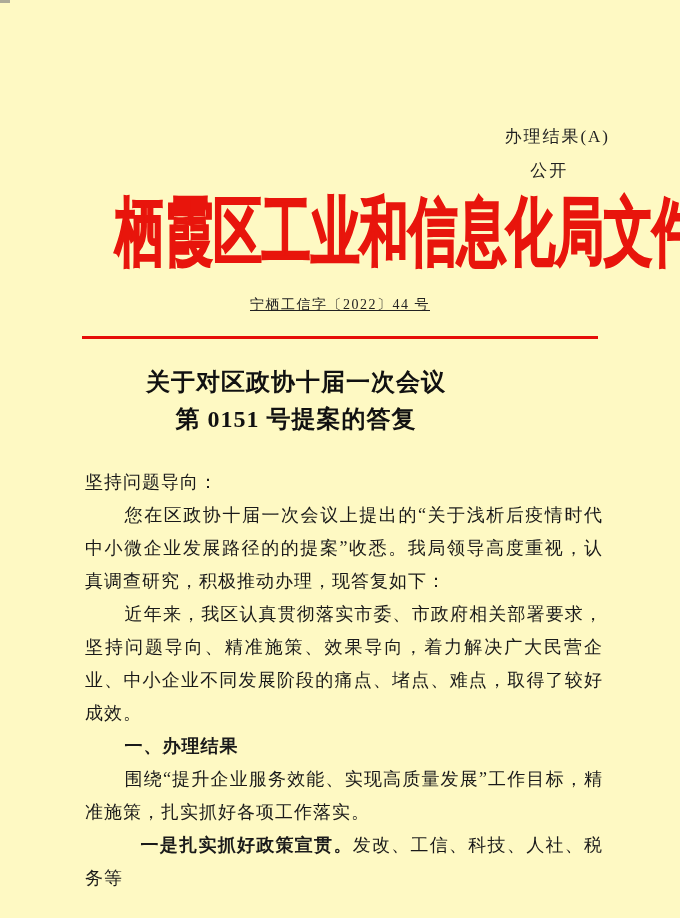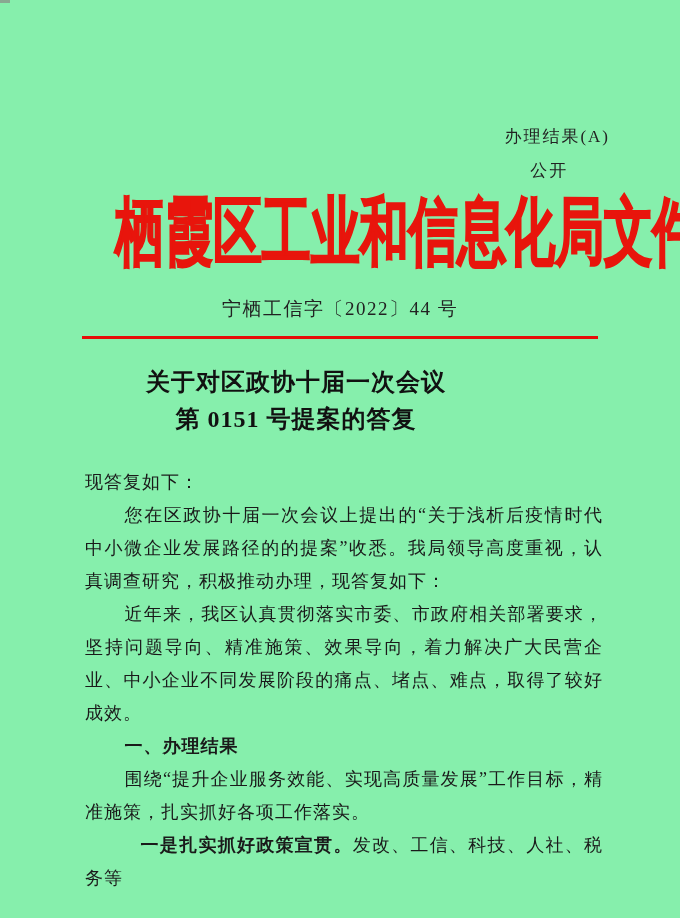--- a/index.html
+++ b/index.html
@@ -6,21 +6,21 @@
     margin: 0;
     padding: 0;
     background: #e9e9e9;
     font-family: "Liberation Serif", "DejaVu Serif", serif;
   }
   .page {
     position: relative;
     width: 680px;
     height: 918px;
     margin: 0 auto;
-    background: #86efac;
+    background: #fef9c3;
     overflow: hidden;
     color: #1e1e1e;
   }
   .scan-speck {
     position: absolute;
     top: 0;
     left: 0;
     width: 10px;
     height: 3px;
     background: #8a8a86;
@@ -57,23 +57,24 @@
     transform: scaleX(0.66);
     transform-origin: 50% 50%;
     letter-spacing: 0;
   }
   .doc-number {
     position: absolute;
     top: 296px;
     left: 0;
     width: 680px;
     text-align: center;
-    font-size: 19px;
+    font-size: 14px;
     letter-spacing: 1.5px;
     color: #222;
+    text-decoration: underline;
   }
   .red-rule {
     position: absolute;
     top: 336px;
     left: 82px;
     width: 516px;
     height: 3px;
     background: #e60d08;
   }
   .subject-title {
@@ -131,21 +132,21 @@
   <div class="doc-number">宁栖工信字〔2022〕44 号</div>
 
   <div class="red-rule"></div>
 
   <div class="subject-title">
     <div>关于对区政协十届一次会议</div>
     <div>第 0151 号提案的答复</div>
   </div>
 
   <div class="body-text">
-    <p class="salutation">现答复如下：</p>
+    <p class="salutation">坚持问题导向：</p>
 
     <p>您在区政协十届一次会议上提出的“关于浅析后疫情时代中小微企业发展路径的的提案”收悉。我局领导高度重视，认真调查研究，积极推动办理，现答复如下：</p>
 
     <p>近年来，我区认真贯彻落实市委、市政府相关部署要求，坚持问题导向、精准施策、效果导向，着力解决广大民营企业、中小企业不同发展阶段的痛点、堵点、难点，取得了较好成效。</p>
 
     <p class="bold">一、办理结果</p>
 
     <p>围绕“提升企业服务效能、实现高质量发展”工作目标，精准施策，扎实抓好各项工作落实。</p>
 
     <p><span class="bold">一是扎实抓好政策宣贯。</span><span>发改、工信、科技、人社、税务等</span></p>

